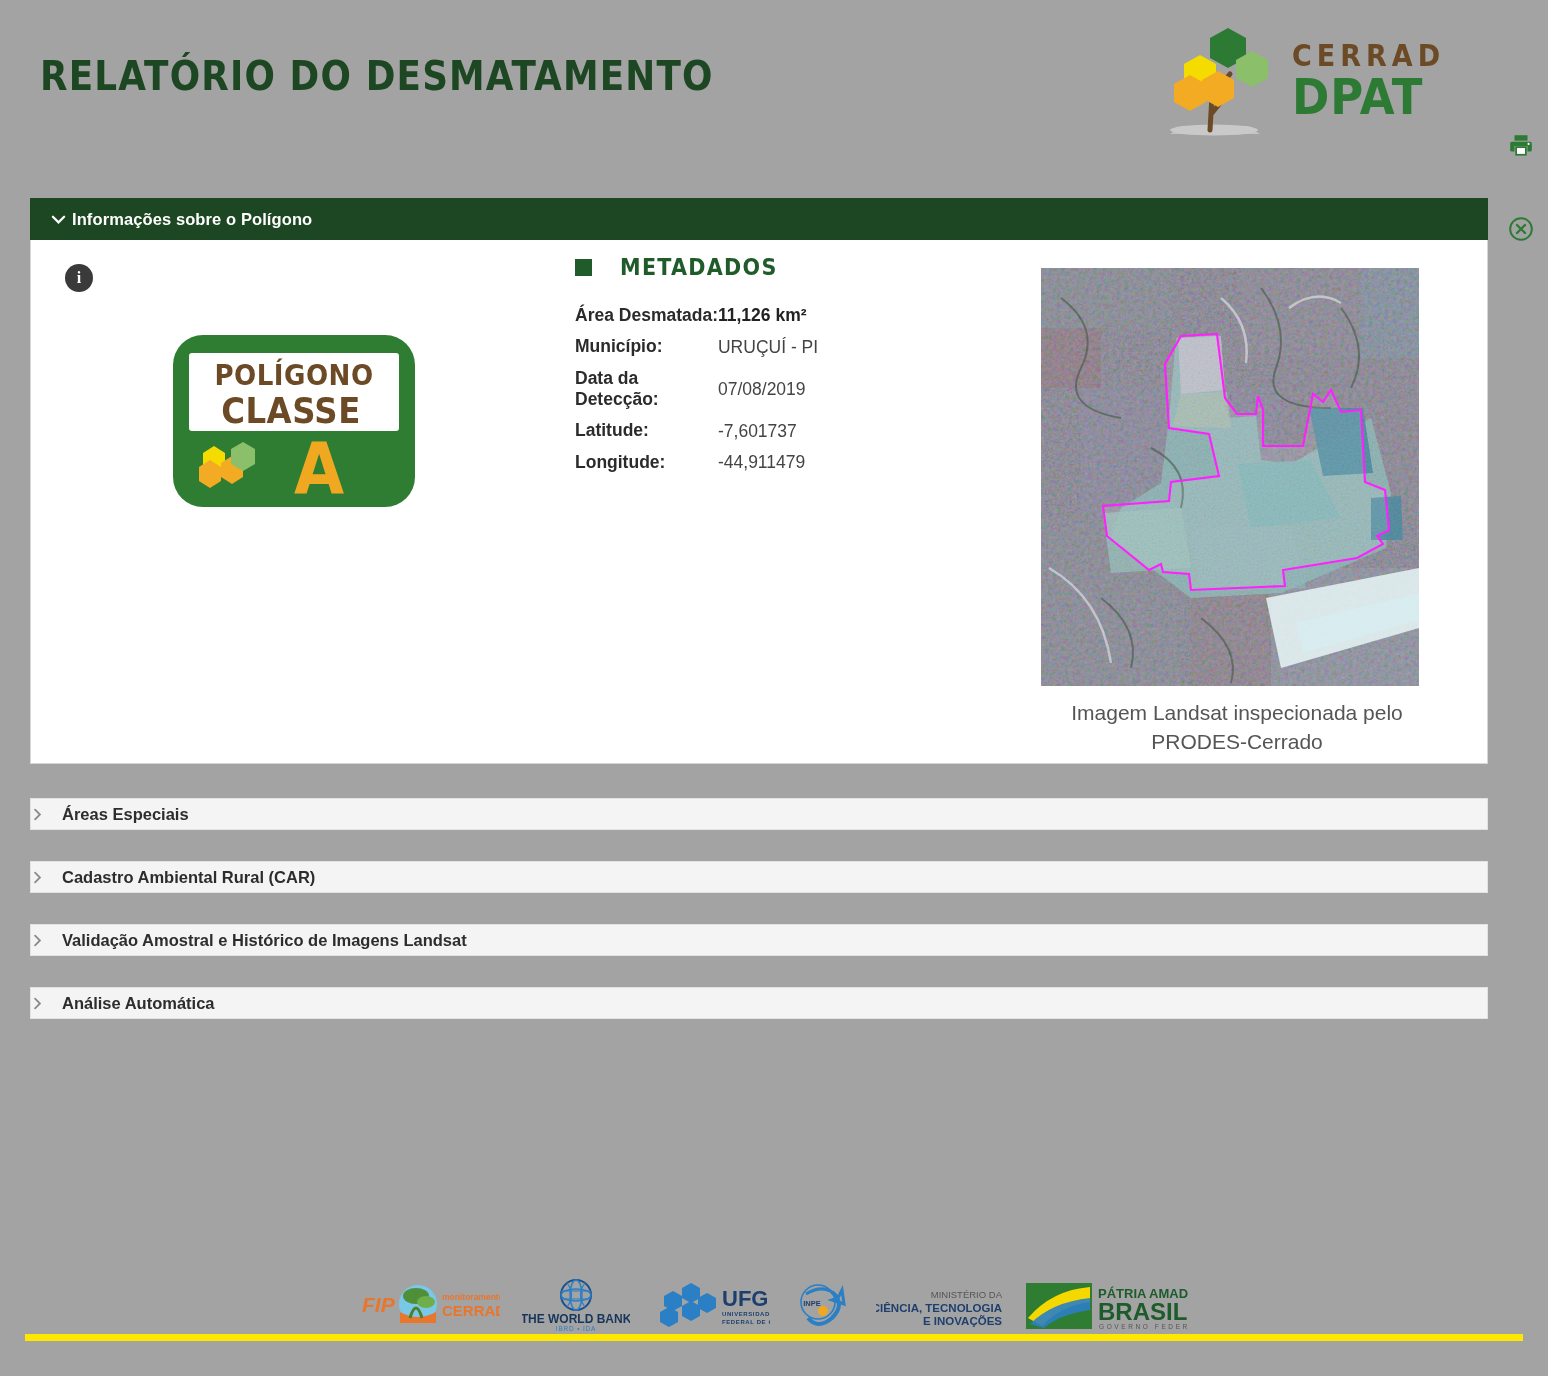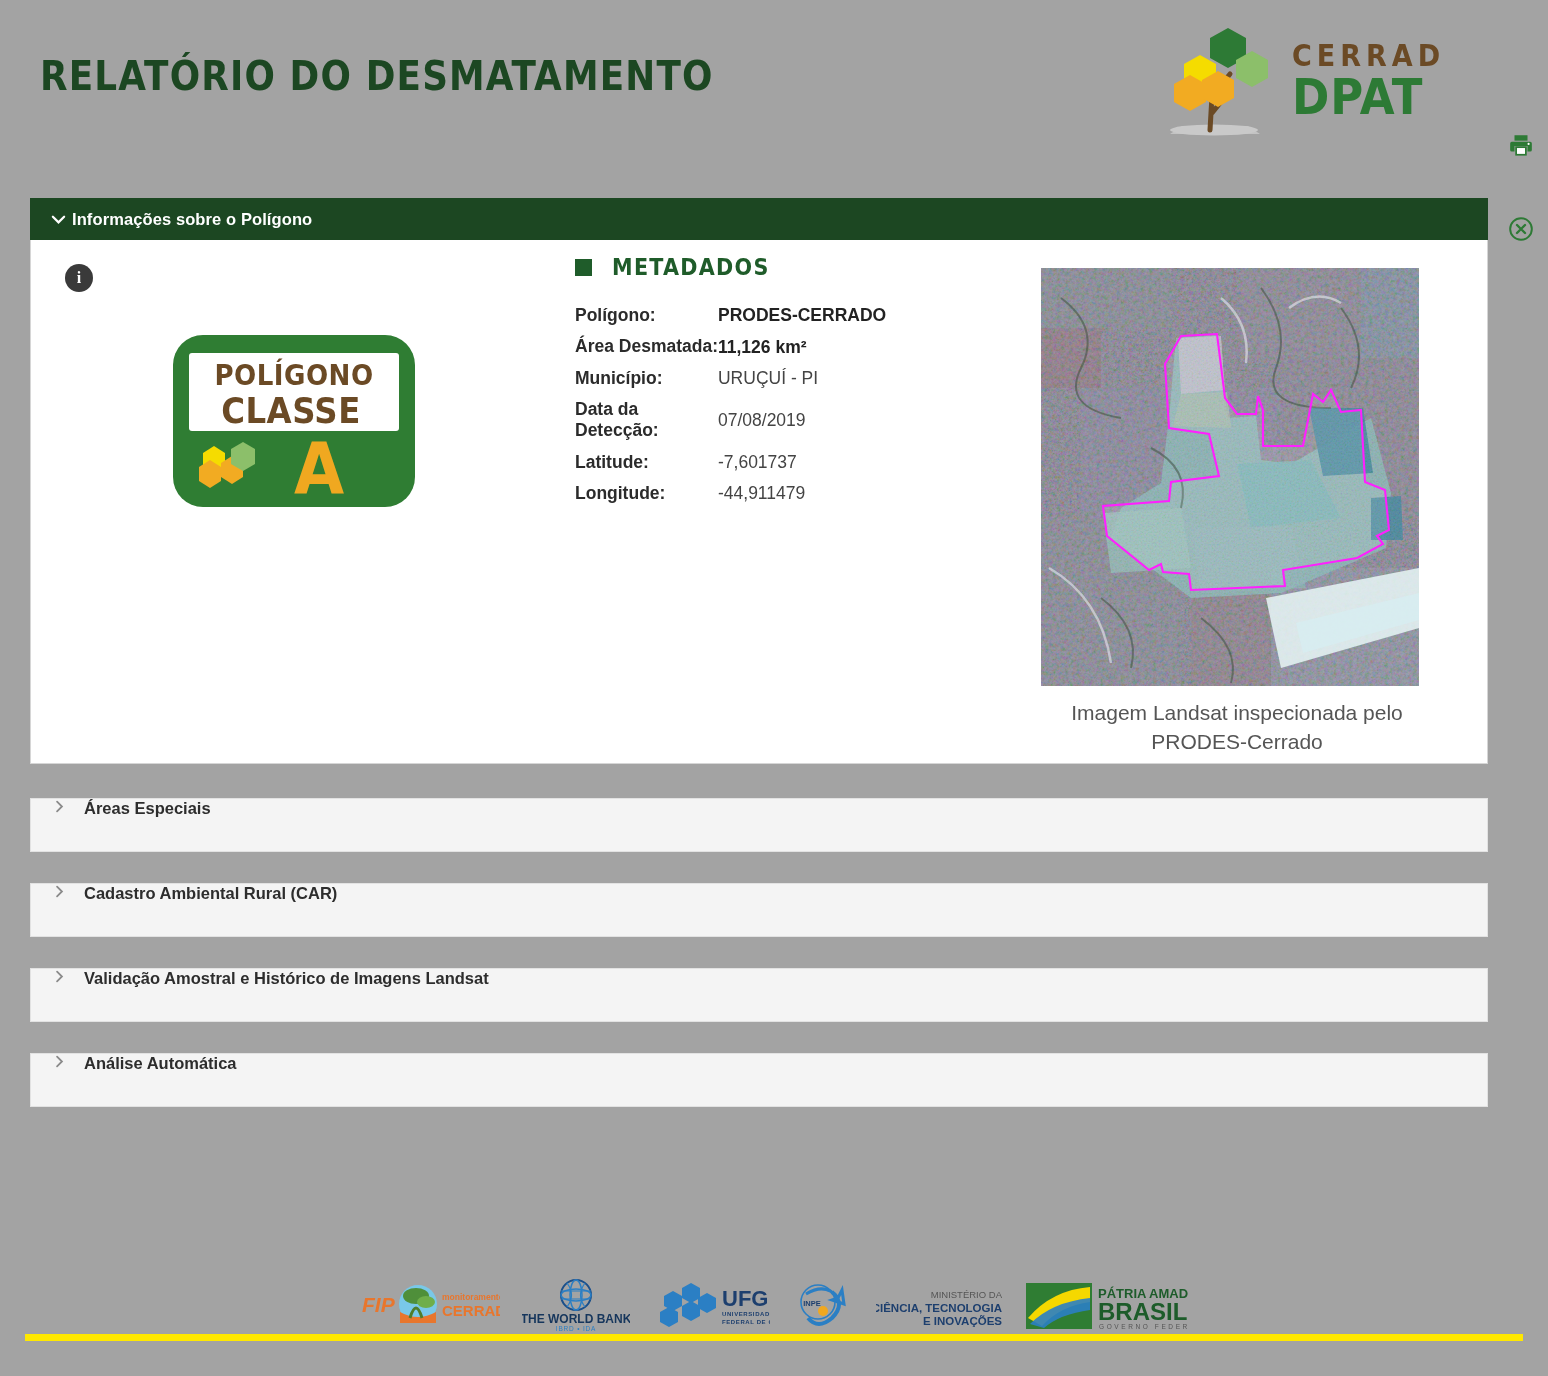--- a/index.html
+++ b/index.html
@@ -55,21 +55,21 @@
     display:flex; align-items:center; justify-content:center;
     font-size: 16px; font-weight: 700; font-family: "Liberation Serif", serif;
   }
 
   
   .badge { position: absolute; left: 138px; top: 91px; width: 250px; height: 180px; }
 
   
   .meta { position: absolute; left: 512px; top: 8px; width: 480px; }
   .meta-title {
-    display:flex; align-items:center; gap:20px; margin: 6px 0 20px 32px;
+    display:flex; align-items:center; gap:28px; margin: 6px 0 20px 32px;
   }
   .meta-sq { width: 17px; height: 17px; background:#1f5c2a; }
   .meta-title span {
     font-family: "DejaVu Sans Condensed", "Liberation Sans Narrow", "Liberation Sans", sans-serif;
     font-size: 23px; font-weight: 700; color: #1f5c2a; letter-spacing: 1.3px;
   }
   table.meta-table { margin-left: 32px; border-collapse: collapse; }
   table.meta-table td { padding: 5px 0; vertical-align: middle; font-size: 17.5px; }
   td.k { font-weight: 700; color:#2b2b2b; padding-right: 24px; white-space: pre-line; line-height: 1.22; }
   td.v { color:#444; }
@@ -79,22 +79,22 @@
   .sat-wrap { position: absolute; left: 1010px; top: 28px; width: 400px; }
   .sat-img { width: 378px; height: 418px; display:block; }
   .sat-cap {
     margin-top: 12px; width: 392px; text-align:center;
     font-size: 21px; color: #555; line-height: 1.4;
   }
 
   
   .acc-list { position: absolute; left: 30px; top: 798px; width: 1458px; }
   .acc-item {
-    height: 54px; background: #f4f4f4; border: 1px solid #e2e2e2;
-    display:flex; align-items:flex-start; padding-left: 22px; gap: 16px;
+    height: 32px; background: #f4f4f4; border: 1px solid #e2e2e2;
+    display:flex; align-items:center; gap: 16px;
     margin-bottom: 31px;
   }
   .acc-item .label { font-size: 16.5px; font-weight: 700; color: #2d2d2d; }
 
   
   .footer-logos {
     position: absolute; left: 0; top: 1262px; width: 1548px; height: 72px;
     display:flex; align-items:flex-end; justify-content:center; gap: 22px;
   }
   .yellow-bar {
@@ -177,24 +177,20 @@
         </svg>
       </div>
 
       <div class="meta">
         <div class="meta-title">
           <span class="meta-sq"></span>
           <span>METADADOS</span>
         </div>
         <table class="meta-table">
           <tbody>
-              <tr>
-            <td class="k">Polígono:</td>
-            <td class="v b">PRODES-CERRADO</td>
-          </tr>
           <tr>
             <td class="k">Área Desmatada:</td>
             <td class="v b">11,126 km²</td>
           </tr>
           <tr>
             <td class="k">Município:</td>
             <td class="v">URUÇUÍ - PI</td>
           </tr>
           <tr>
             <td class="k">Data da

